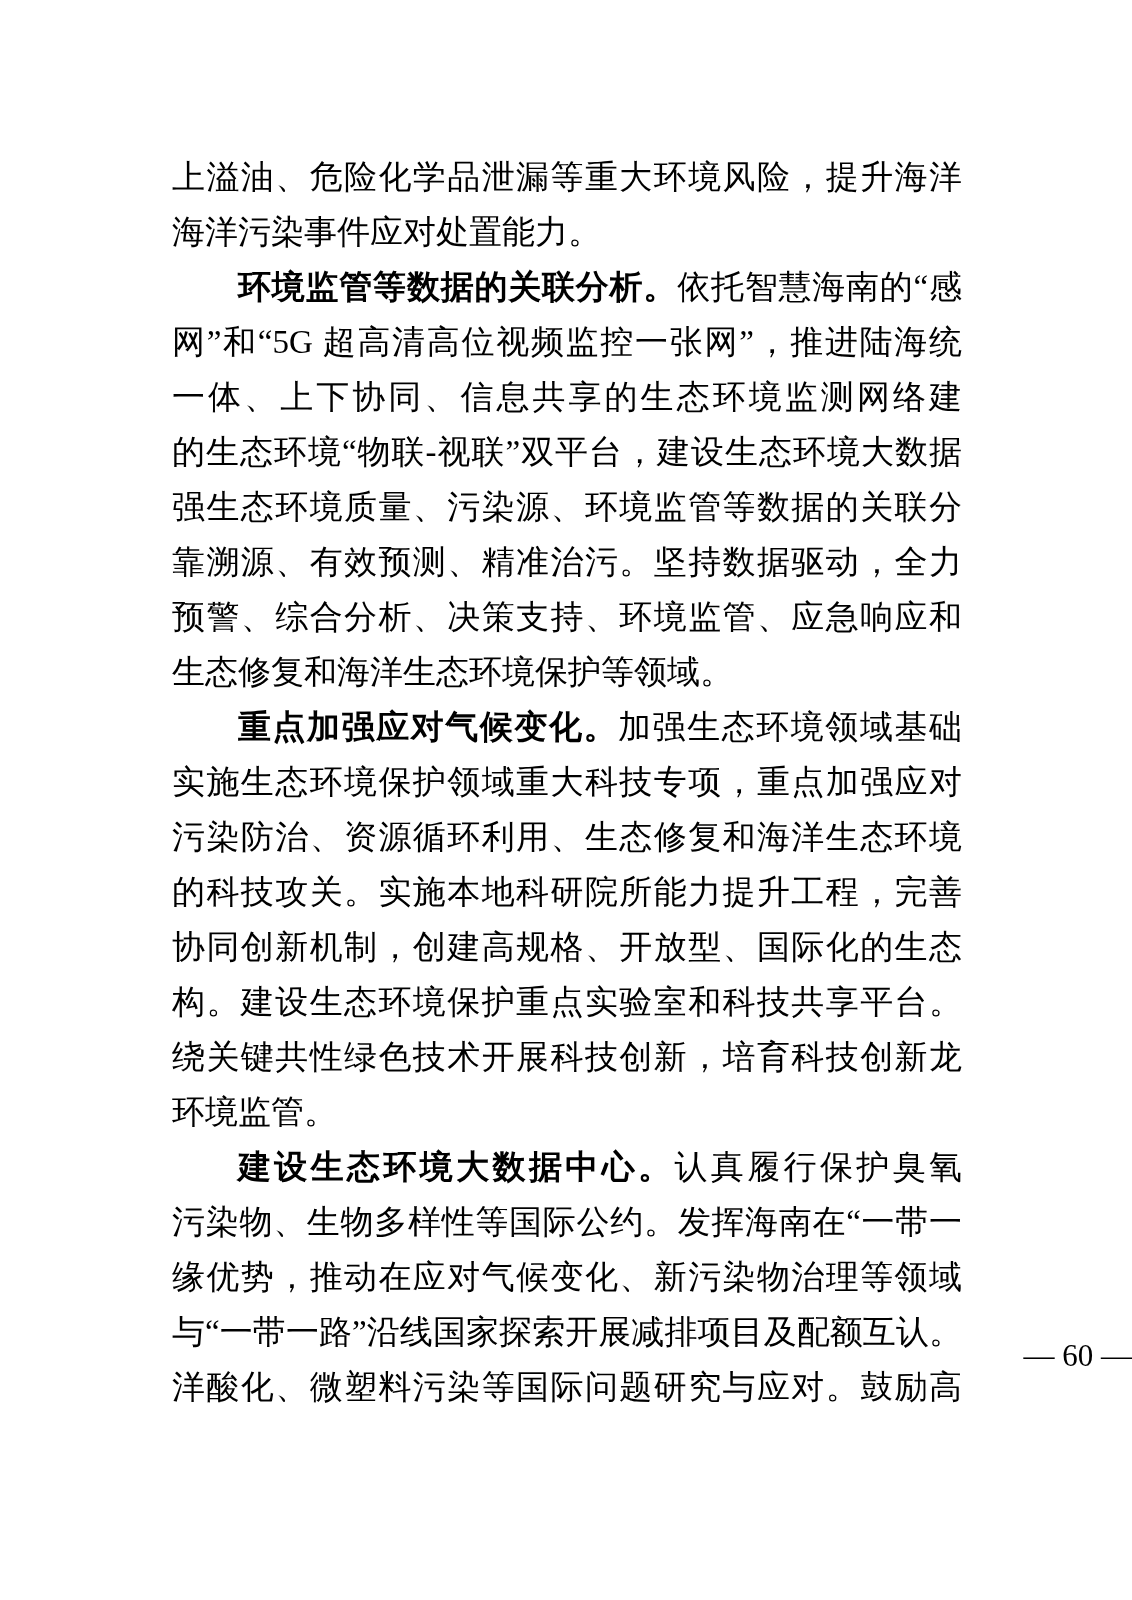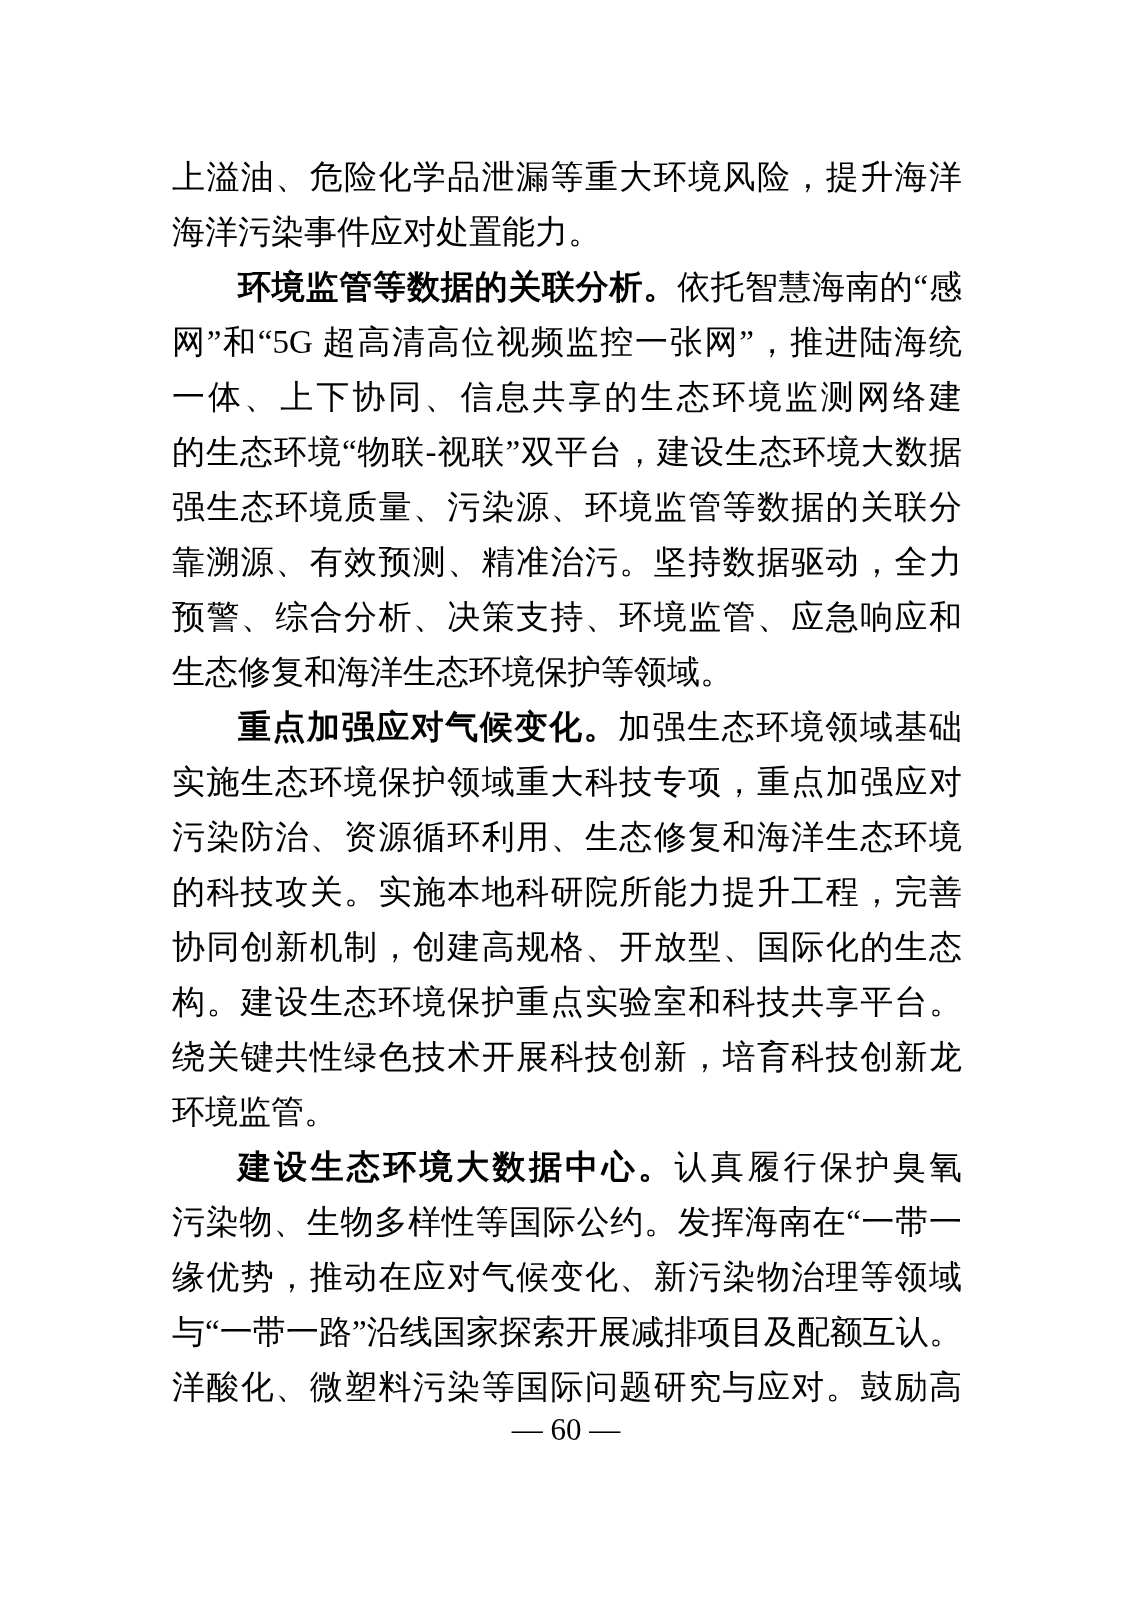--- a/index.html
+++ b/index.html
@@ -40,24 +40,24 @@
   .line.indent {
     text-indent: 66px;
   }
   .bold-lead {
     font-weight: 700;
   }
   .page-number {
     position: absolute;
     left: 0;
     width: 100%;
-    top: 1405px;
+    top: 1331px;
     height: 50px;
     line-height: 50px;
-    text-align: center;
+    text-align: right;
     font-size: 31px;
     color: #000000;
     font-family: "Liberation Serif", "DejaVu Serif", serif;
   }
 </style>
 </head>
 <body>
 
 <div class="page">
   <div class="text-block" id="text-block">

